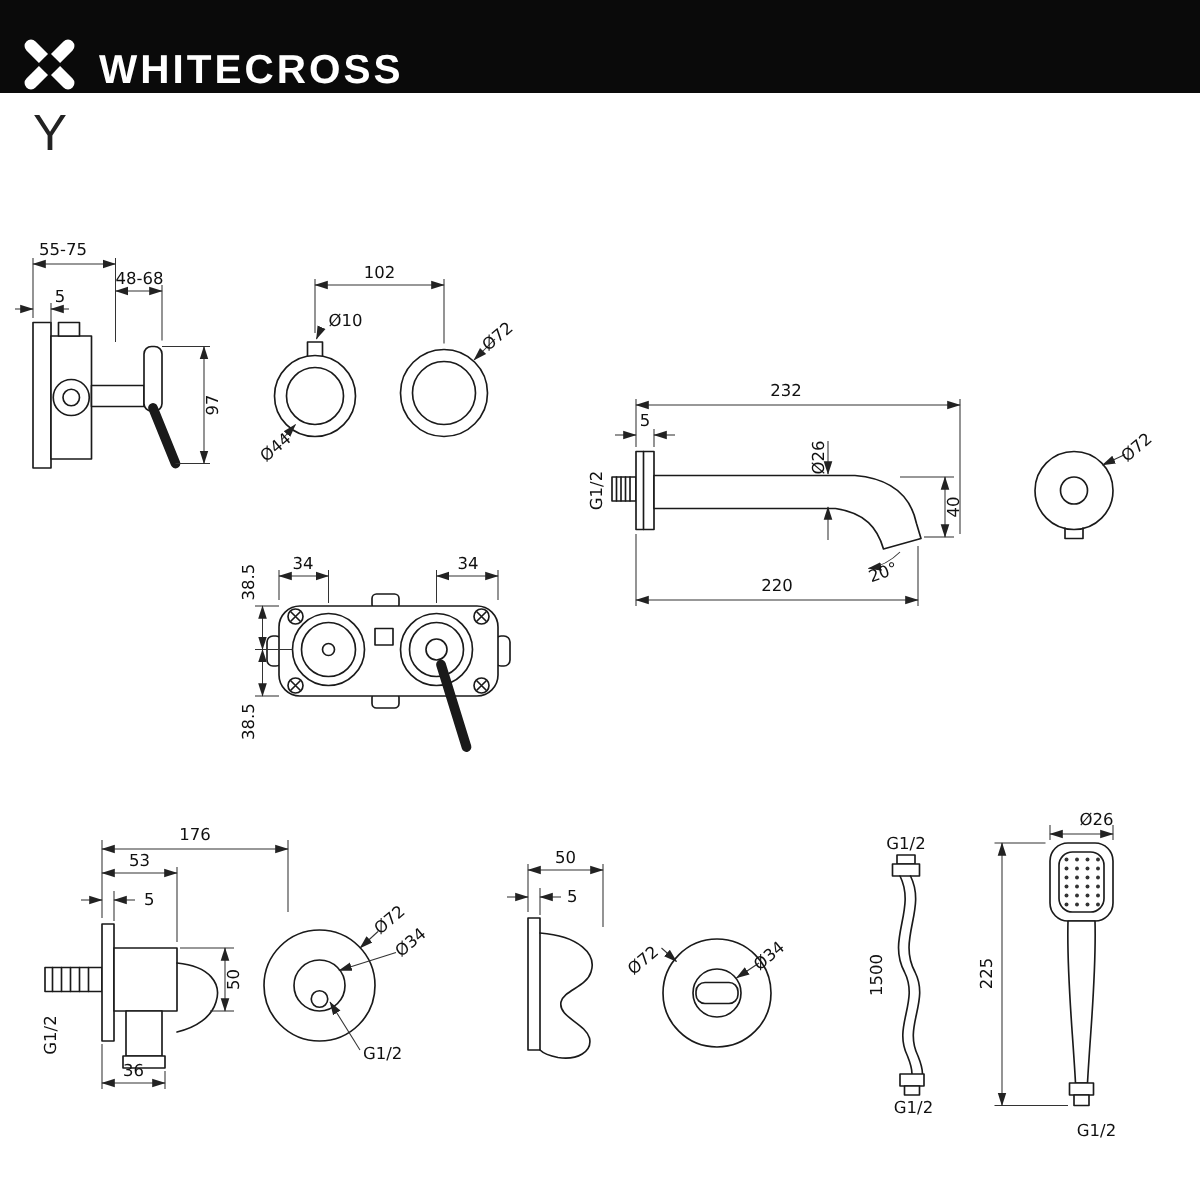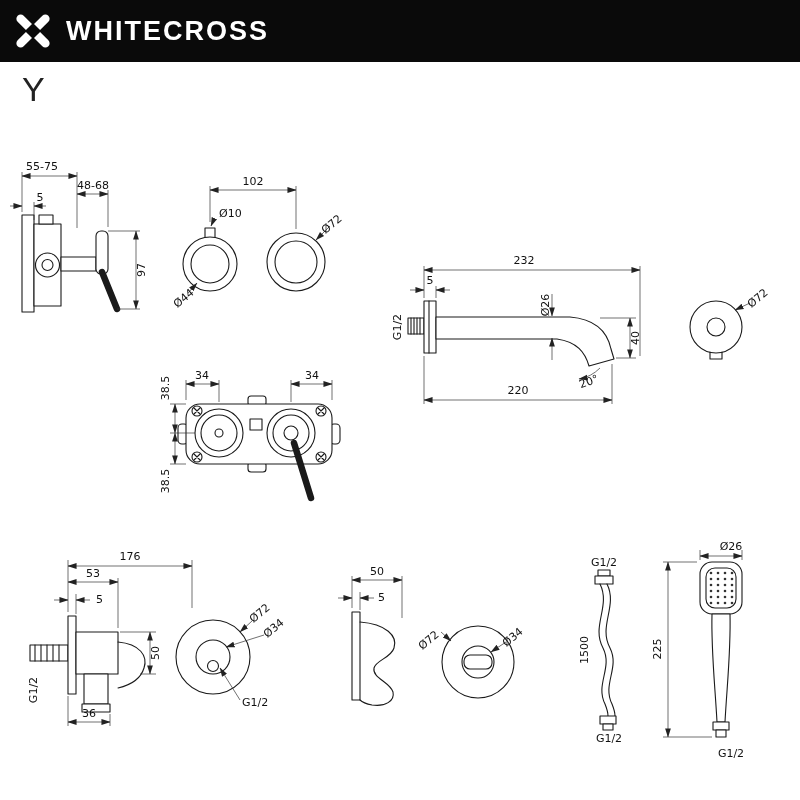--- a/index.html
+++ b/index.html
@@ -1,17 +1,17 @@
 <!DOCTYPE html>
 <html><head>
 <meta charset="utf-8">
 <style>
   html,body{margin:0;padding:0;background:#fff;width:800px;height:800px;overflow:hidden;}
   #page{position:relative;width:800px;height:800px;background:#fff;font-family:"Liberation Sans",sans-serif;}
-  header{position:absolute;top:0;left:0;width:800px;height:62px;background:#0a0a0a;display:flex;align-items:center;gap:14px;padding-left:14px;box-sizing:border-box;z-index:2;}
+  header{position:absolute;top:0;left:0;width:800px;height:62px;background:#0a0a0a;display:flex;align-items:flex-end;gap:14px;padding-left:14px;box-sizing:border-box;z-index:2;}
   .brand{color:#fff;font-size:27px;font-weight:700;letter-spacing:2px;font-family:"Liberation Sans",sans-serif;}
   .series{position:absolute;top:70px;left:22px;font-size:34px;color:#222;z-index:2;font-family:"Liberation Sans",sans-serif;}
   svg.sheet{position:absolute;top:0;left:0;z-index:1;}
   .o{stroke:#1a1a1a;stroke-width:1.1;fill:none;stroke-linejoin:round;stroke-linecap:round;}
   .of{stroke:#1a1a1a;stroke-width:1.1;fill:#fff;stroke-linejoin:round;}
   .d{stroke:#333;stroke-width:0.7;fill:none;}
   .dl{font-family:"DejaVu Sans",sans-serif;font-size:11px;fill:#111;}
   .thick{stroke:#1a1a1a;stroke-width:6.5;stroke-linecap:round;fill:none;}
   .dot{fill:#333;stroke:none;}
 </style>

